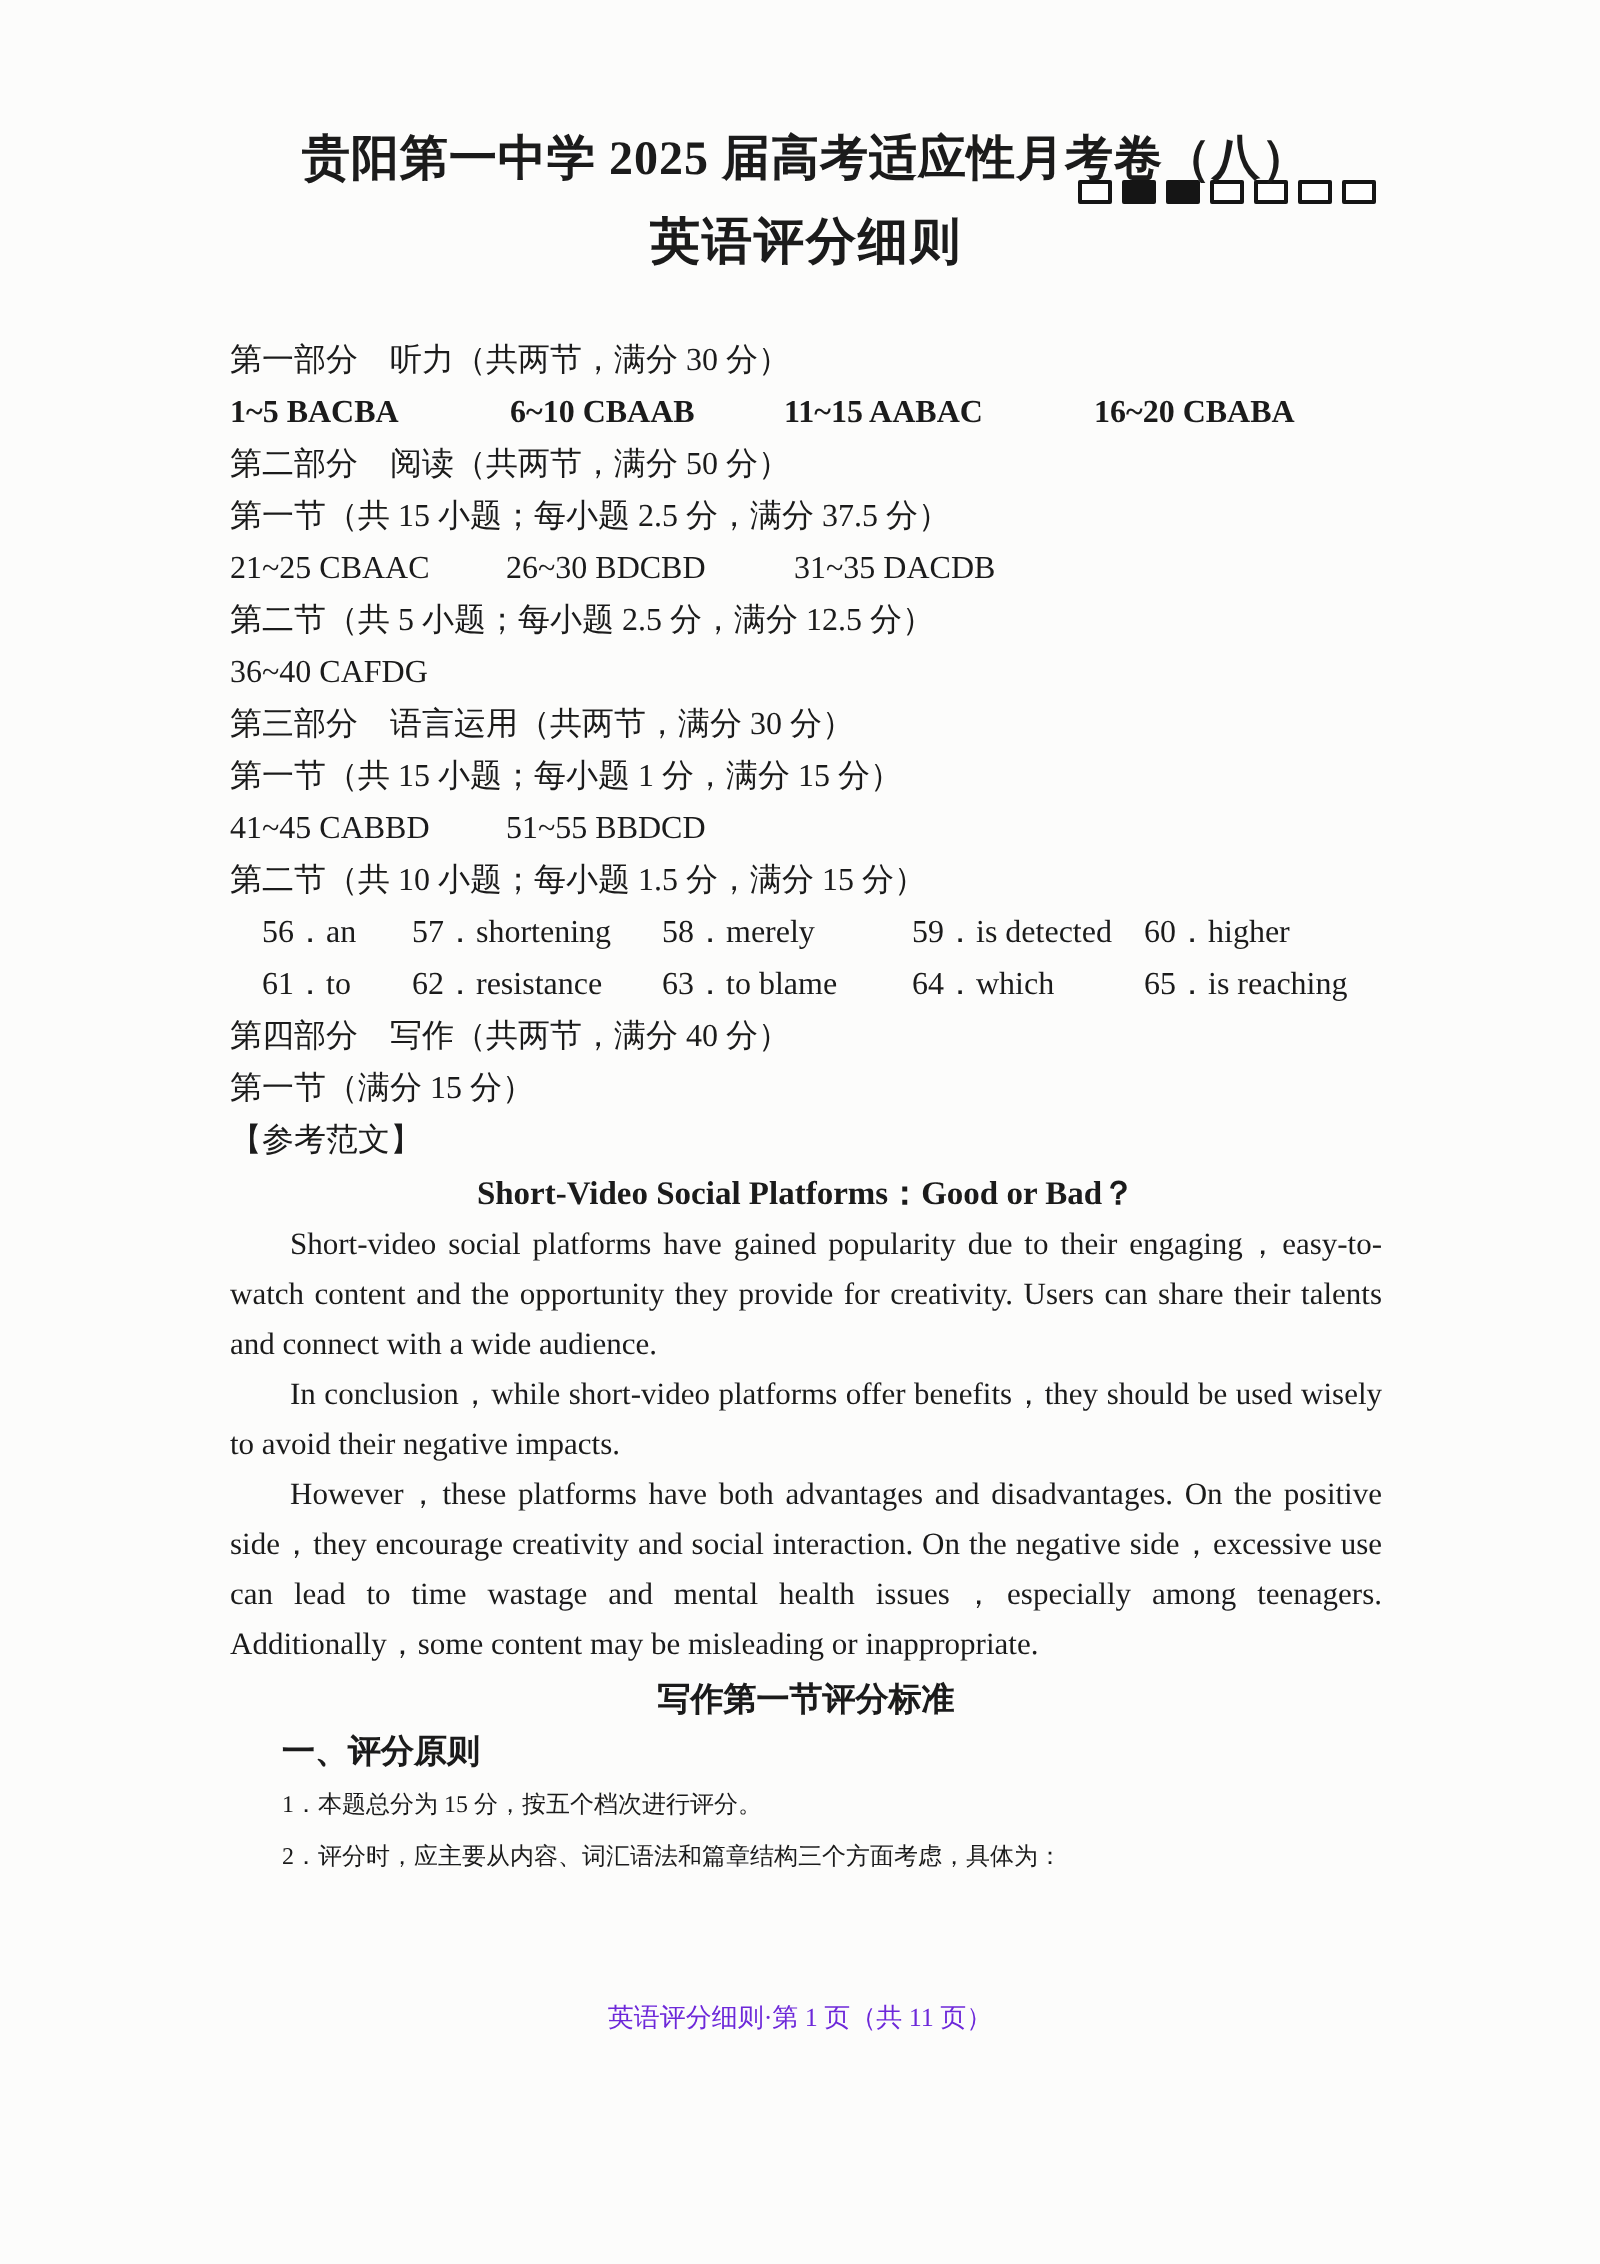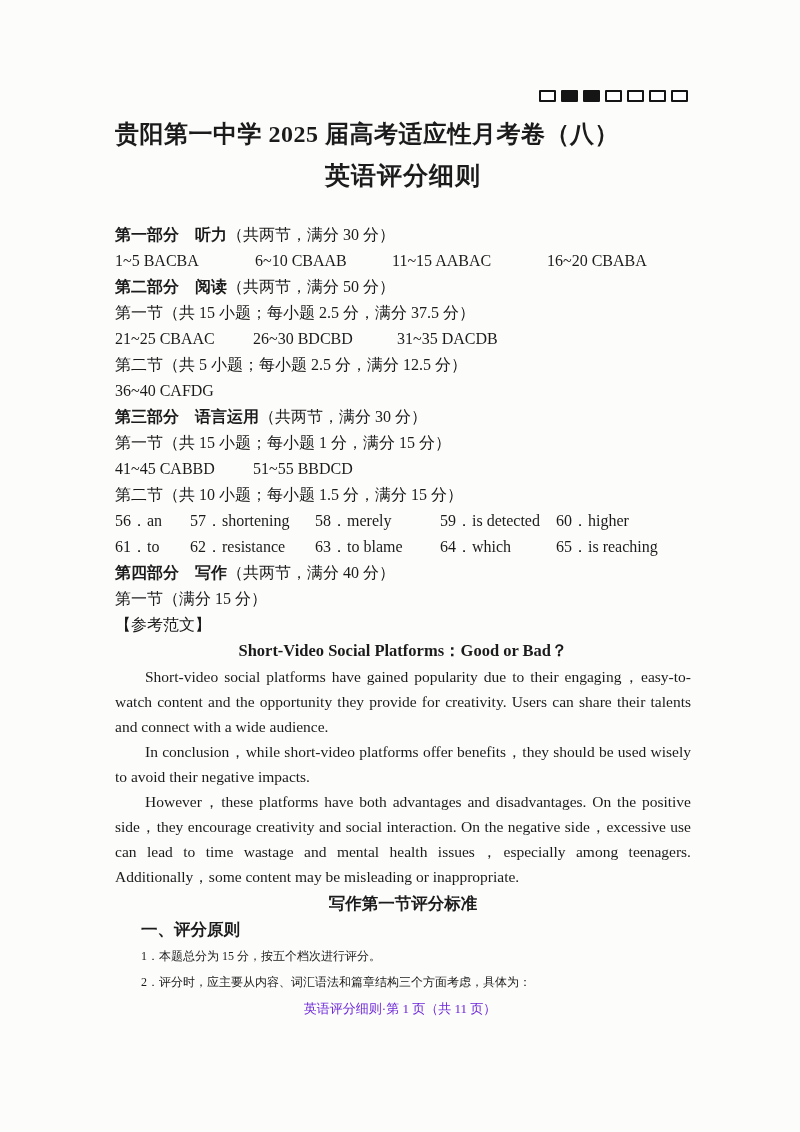--- a/index.html
+++ b/index.html
@@ -30,41 +30,42 @@
   }
   .sq.filled { background: #151515; }
 
   .content {
     position: absolute;
     left: 115px;
     top: 0;
     width: 576px;
   }
   .exam-title {
-    margin-top: 118px;
+    margin-top: 64px;
+    text-align: center;
     font-size: 24px;
     font-weight: bold;
     line-height: 32px;
     white-space: nowrap;
     letter-spacing: 0.5px;
   }
   .exam-subtitle {
     margin-top: 10px;
     text-align: center;
     font-size: 25px;
     font-weight: bold;
     line-height: 32px;
     letter-spacing: 1px;
   }
   .answer-key { margin-top: 30px; font-size: 16px; }
   .line { height: 26px; line-height: 26px; white-space: nowrap; }
-  .bold { font-weight: bold; }
-  .row4 { display: grid; grid-template-columns: 140px 137px 155px 1fr; }
+  .bold { font-weight: normal; }
+  .row4 { display: grid; grid-template-columns: 140px 137px 155px 1fr; font-weight: bold; }
   .row3 { display: grid; grid-template-columns: 138px 144px 1fr; }
-  .roww { display: grid; grid-template-columns: 75px 125px 125px 116px 1fr; }
+  .roww { display: grid; grid-template-columns: 75px 125px 125px 116px 1fr; margin-left: 16px; }
 
   .ref-label { font-size: 16px; height: 26px; line-height: 26px; }
   .essay-title {
     text-align: center;
     font-weight: bold;
     font-size: 16.5px;
     height: 26px;
     line-height: 26px;
   }
   .essay p {

